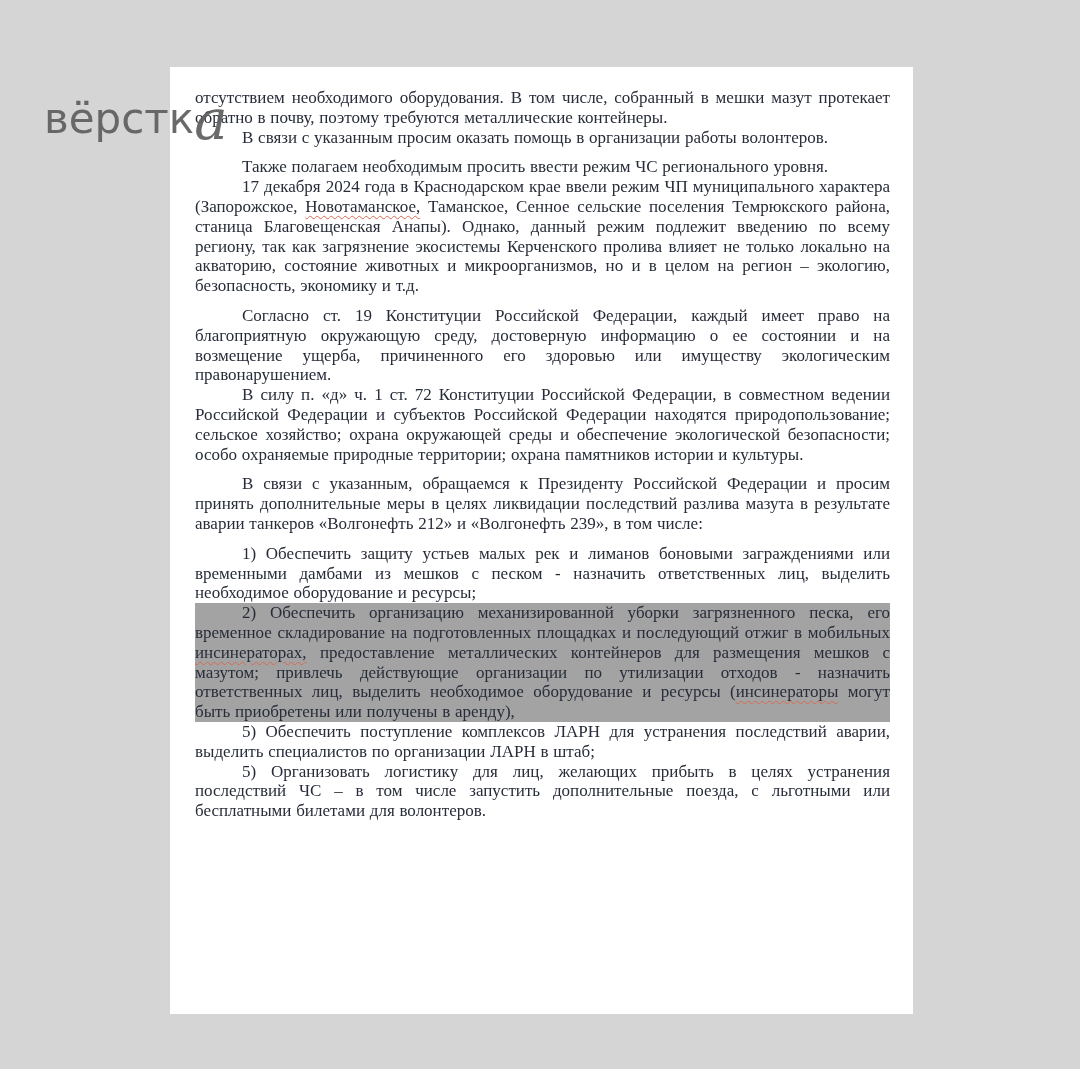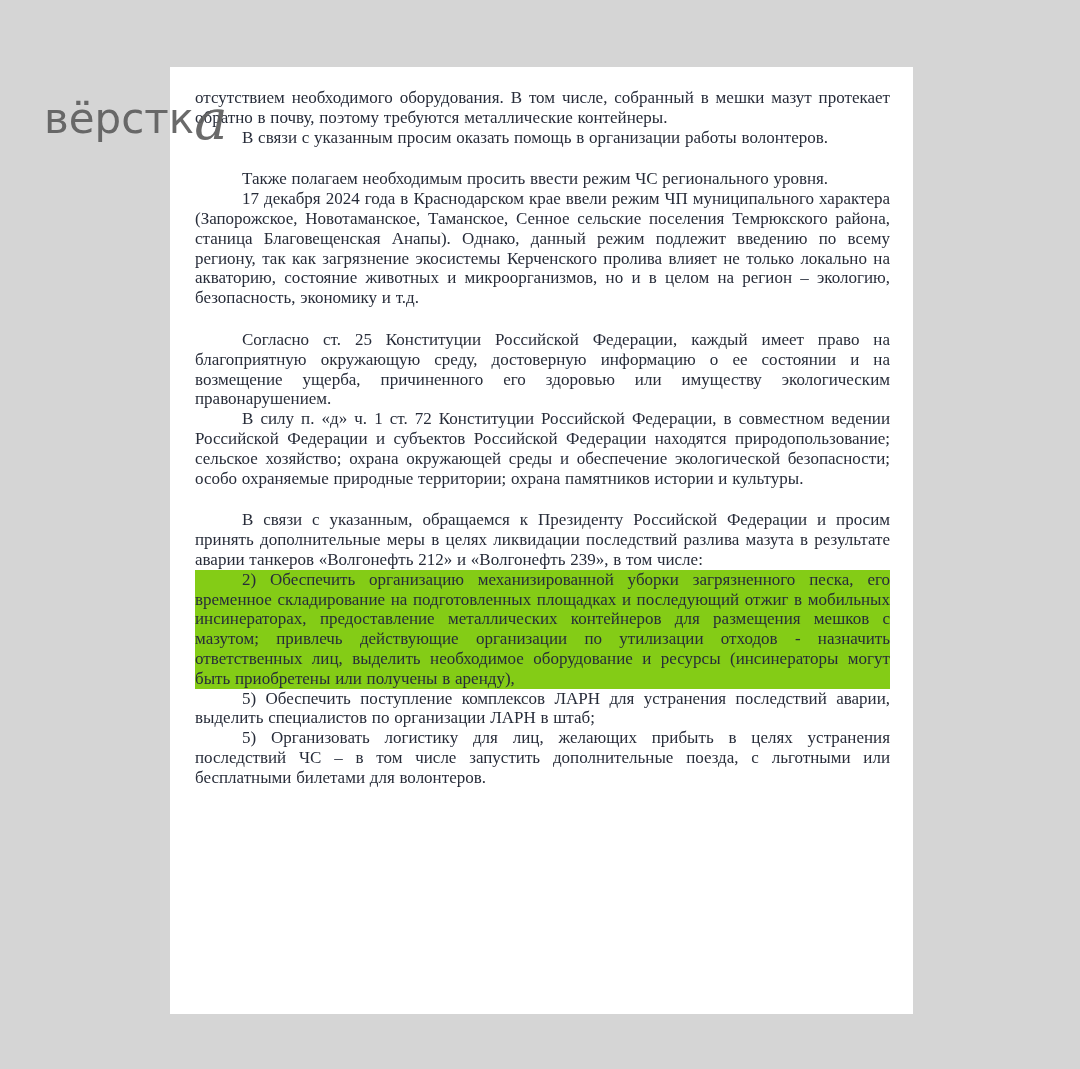--- a/index.html
+++ b/index.html
@@ -32,26 +32,27 @@
     word-spacing: 0.5px;
   }
   .doc-body p {
     margin: 0;
     text-indent: 47px;
   }
   .doc-body p.no-indent {
     text-indent: 0;
   }
   .doc-body p.gap-before {
-    margin-top: 22px;
+    margin-top: 10px;
   }
   .doc-body p.highlight {
-    background: #84cc16;
+    background: #a3a3a3;
   }
   .misspelled {
+    text-decoration: underline;
     text-decoration-style: wavy;
     text-decoration-color: #d96a50;
     text-decoration-thickness: 1px;
     text-underline-offset: 3px;
   }
   .watermark {
     position: absolute;
     left: 44px;
     top: 94px;
     z-index: 5;
@@ -74,22 +75,23 @@
 </style>
 </head>
 <body>
 
 <div class="page">
   <div class="doc-body">
       <p class="no-indent"><span>отсутствием необходимого оборудования. В том числе, собранный в мешки мазут протекает обратно в почву, поэтому требуются металлические контейнеры.</span></p>
       <p><span>В связи с указанным просим оказать помощь в организации работы волонтеров.</span></p>
       <p class="gap-before"><span>Также полагаем необходимым просить ввести режим ЧС регионального уровня.</span></p>
       <p><span>17 декабря 2024 года в Краснодарском крае ввели режим ЧП муниципального характера (Запорожское, </span><span class="misspelled">Новотаманское,</span><span> Таманское, Сенное сельские поселения Темрюкского района, станица Благовещенская Анапы). Однако, данный режим подлежит введению по всему региону, так как загрязнение экосистемы Керченского пролива влияет не только локально на акваторию, состояние животных и микроорганизмов, но и в целом на регион – экологию, безопасность, экономику и т.д.</span></p>
-      <p class="gap-before"><span>Согласно ст. 25 Конституции Российской Федерации, каждый имеет право на благоприятную окружающую среду, достоверную информацию о ее состоянии и на возмещение ущерба, причиненного его здоровью или имуществу экологическим правонарушением.</span></p>
+      <p class="gap-before"><span>Согласно ст. 19 Конституции Российской Федерации, каждый имеет право на благоприятную окружающую среду, достоверную информацию о ее состоянии и на возмещение ущерба, причиненного его здоровью или имуществу экологическим правонарушением.</span></p>
       <p><span>В силу п. «д» ч. 1 ст. 72 Конституции Российской Федерации, в совместном ведении Российской Федерации и субъектов Российской Федерации находятся природопользование; сельское хозяйство; охрана окружающей среды и обеспечение экологической безопасности; особо охраняемые природные территории; охрана памятников истории и культуры.</span></p>
       <p class="gap-before"><span>В связи с указанным, обращаемся к Президенту Российской Федерации и просим принять дополнительные меры в целях ликвидации последствий разлива мазута в результате аварии танкеров «Волгонефть 212» и «Волгонефть 239», в том числе:</span></p>
+      <p class="gap-before"><span>1) Обеспечить защиту устьев малых рек и лиманов боновыми заграждениями или временными дамбами из мешков с песком - назначить ответственных лиц, выделить необходимое оборудование и ресурсы;</span></p>
       <p class="highlight"><span>2) Обеспечить организацию механизированной уборки загрязненного песка, его временное складирование на подготовленных площадках и последующий отжиг в мобильных </span><span class="misspelled">инсинераторах,</span><span> предоставление металлических контейнеров для размещения мешков с мазутом; привлечь действующие организации по утилизации отходов - назначить ответственных лиц, выделить необходимое оборудование и ресурсы (</span><span class="misspelled">инсинераторы</span><span> могут быть приобретены или получены в аренду),</span></p>
       <p><span>5) Обеспечить поступление комплексов ЛАРН для устранения последствий аварии, выделить специалистов по организации ЛАРН в штаб;</span></p>
       <p><span>5) Организовать логистику для лиц, желающих прибыть в целях устранения последствий ЧС – в том числе запустить дополнительные поезда, с льготными или бесплатными билетами для волонтеров.</span></p>
     </div>
 </div>
 
 <div class="watermark"><span>вёрстк</span><span class="tail">а</span></div>
 
 </body></html>

